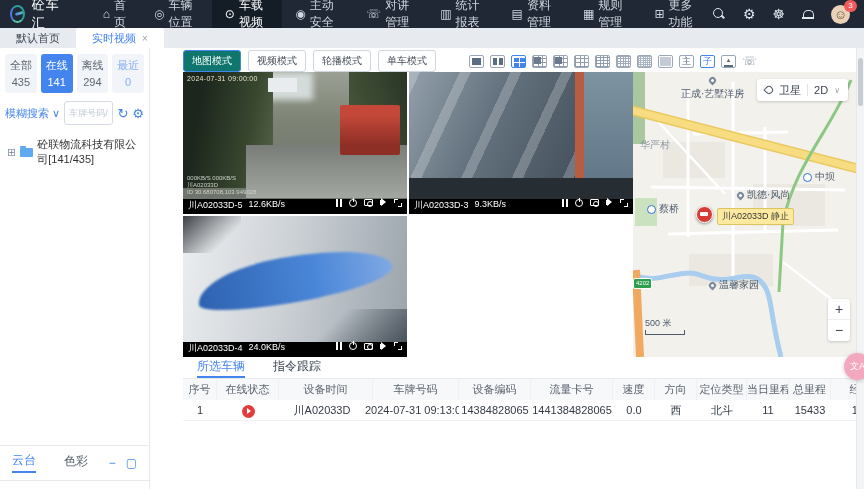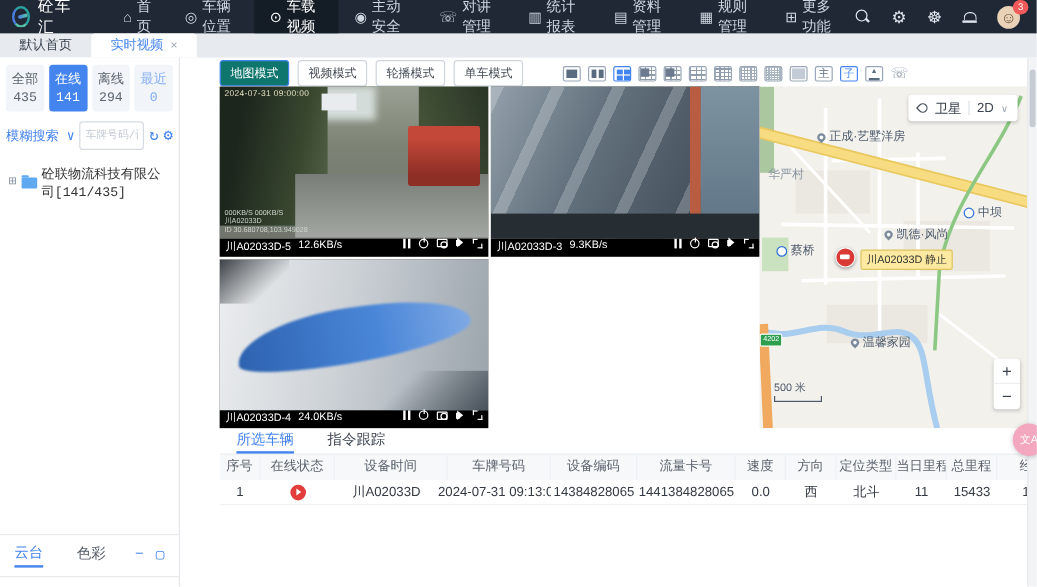--- a/index.html
+++ b/index.html
@@ -28,21 +28,21 @@
   .avatar { width:19px; height:19px; border-radius:50%; background:#e9d2b8; color:#6b4f35; font-size:13px; line-height:19px; text-align:center; display:block; }
   .badge { position:absolute; top:-5px; right:-7px; background:#f05a5a; color:#fff; font-size:8px; line-height:10px; min-width:13px; text-align:center; border-radius:7px; padding:1px 2px; }
 
   
   .tabbar { position:absolute; left:0; top:28px; right:0; height:20px; background:#e7ebf0; display:flex; }
   .tab { height:20px; line-height:20px; padding:0 16px; font-size:11px; color:#3c4450; cursor:pointer; }
   .tab.active { background:#fff; color:#4484ee; border-radius:3px 3px 0 0; }
   .tab .close { margin-left:6px; color:#9aa4b0; font-size:10px; }
 
   
-  .sidebar { position:absolute; left:0; top:48px; width:150px; bottom:0; background:#fff; border-right:1px solid #e3e6eb;font-family:Liberation Mono, monospace; }
+  .sidebar { position:absolute; left:0; top:48px; width:150px; bottom:0; background:#fff; border-right:1px solid #e3e6eb; }
   .filters { display:flex; gap:4px; padding:6px 5px; }
   .filter { flex:1; background:#f1f4f8; border-radius:3px; text-align:center; padding:4px 0 5px; font-size:11px; color:#5d6670; cursor:pointer; }
   .filter b { display:block; font-weight:normal; margin-top:3px; }
   .filter.active { background:#4484ee; color:#fff; }
   .filter.recent { color:#86aef4; }
   .search-row { display:flex; align-items:center; gap:4px; padding:2px 5px 0; }
   .mode-select { color:#4484ee; font-size:11px; white-space:nowrap; cursor:pointer; }
   .search-input { flex:1; min-width:0; height:24px; border:1px solid #d5dbe3; border-radius:3px; font-size:9px; padding:0 4px; color:#333; font-family:inherit; }
   .search-input::placeholder { color:#c3cad4; }
   .blue-glyph { color:#4484ee; font-size:13px; cursor:pointer; }
@@ -369,21 +369,21 @@
     <path d="M60,62 L155,60" stroke="#ffffff" stroke-width="3" fill="none"></path>
     <path d="M18,42 L92,122" stroke="#ffffff" stroke-width="2.5" fill="none"></path>
     <path d="M150,190 L215,240" stroke="#ffffff" stroke-width="2.5" fill="none"></path>
     <path d="M-10,36 L238,100" stroke="#e9c95f" stroke-width="10" fill="none"></path>
     <path d="M-10,36 L238,100" stroke="#f8dc82" stroke-width="7" fill="none"></path>
     <path d="M218,8 C198,58 162,92 150,150 L146,220" stroke="#8cc883" stroke-width="3" fill="none"></path>
     <path d="M0,203 C28,214 46,194 70,204 C94,214 112,198 126,208 C140,218 136,240 148,285" stroke="#a8cdee" stroke-width="5" fill="none"></path>
     <path d="M3,198 L7,285" stroke="#f0a95e" stroke-width="8" fill="none"></path>
   </svg>
 
-  <div class="map-label" style="left:48px; top:35px;">
+  <div class="map-label" style="left:48px; top:5px;flex-direction:column;">
       <span class="poi-pin"></span>
       <span>正成·艺墅洋房</span>
     </div>
   <div class="map-label minor" style="left:7px; top:66px;">
       <span>华严村</span>
     </div>
   <div class="map-label" style="left:170px; top:98px;">
       <span class="metro-ico"></span>
       <span>中坝</span>
     </div>

